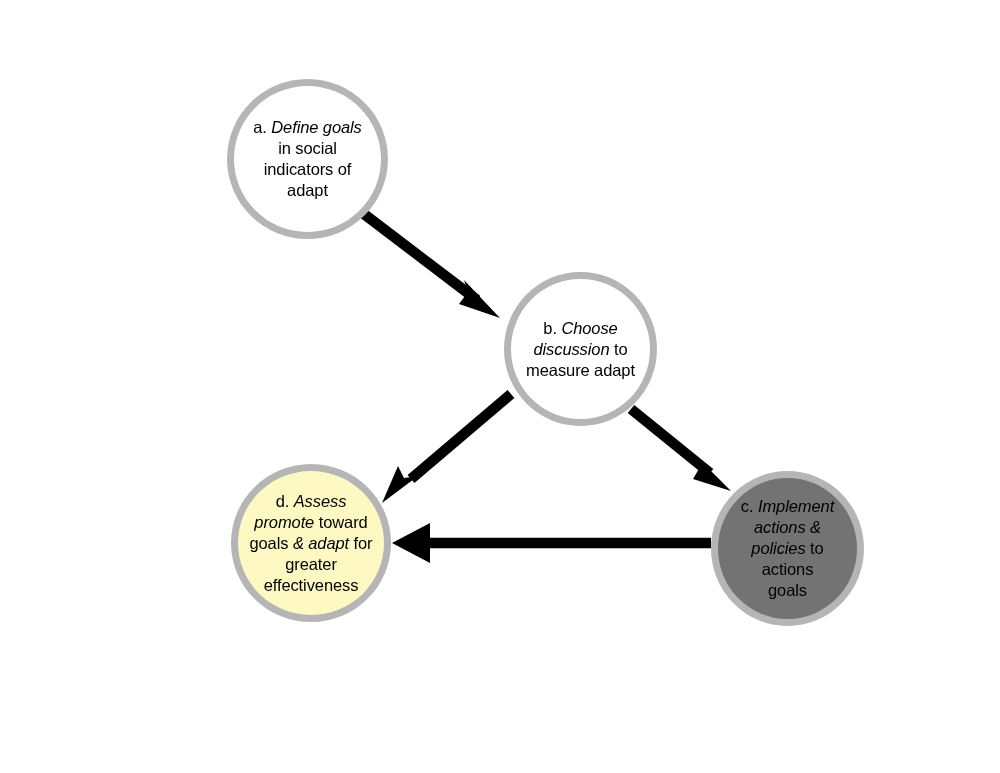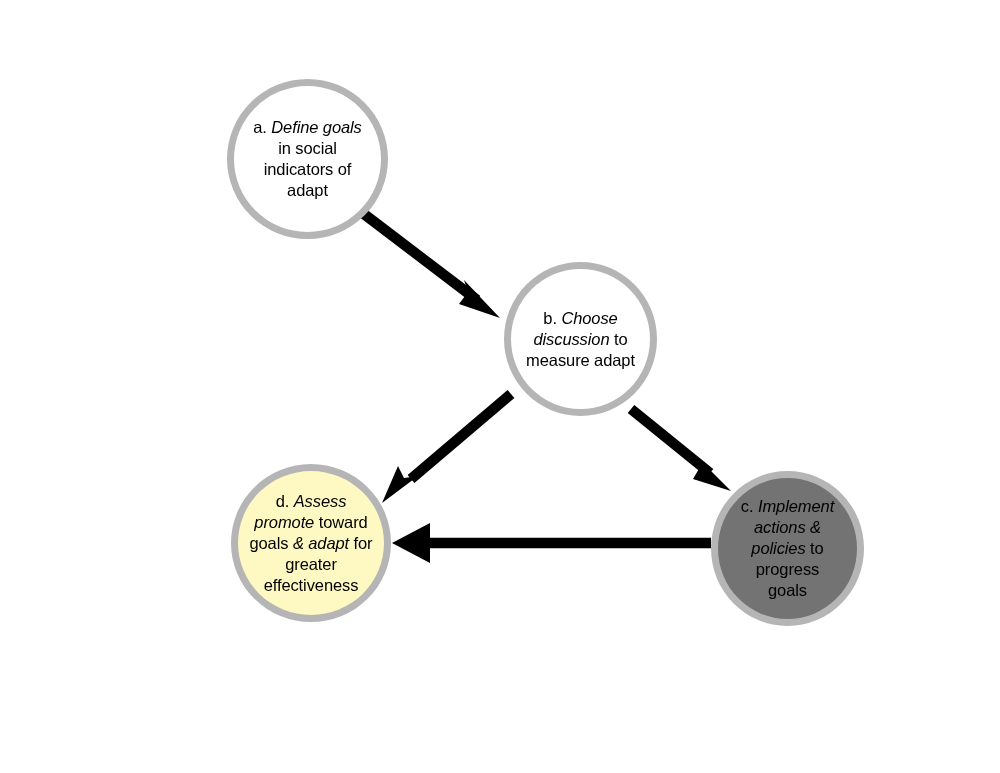--- a/index.html
+++ b/index.html
@@ -48,21 +48,21 @@
     user-select: none;
   }
   .node-label em {
   }
   
   #node-a {
     left: 227px;  top: 79px;
     width: 161px; height: 160px;
   }
   #node-b {
-    left: 504px;  top: 262px;
+    left: 504px;  top: 272px;
     width: 153px; height: 154px;
   }
   #node-c {
     left: 711px;  top: 471px;
     width: 153px; height: 155px;
   }
   #node-d {
     left: 231px;  top: 464px;
     width: 160px; height: 158px;
   }
@@ -101,20 +101,20 @@
 
   <div class="node-circle" id="node-a" style="border: 7px solid rgb(181, 181, 181); background: rgb(255, 255, 255);">
     <div class="node-label"><span><span>a. </span><em>Define goals</em></span><br><span><span>in social</span></span><br><span><span>indicators of</span></span><br><span><span>adapt</span></span></div>
   </div>
 
   <div class="node-circle" id="node-b" style="border: 7px solid rgb(181, 181, 181); background: rgb(255, 255, 255);">
     <div class="node-label"><span><span>b. </span><em>Choose</em></span><br><span><em>discussion</em><span> to</span></span><br><span><span>measure adapt</span></span></div>
   </div>
 
   <div class="node-circle" id="node-c" style="border: 7px solid rgb(181, 181, 181); background: #737373;">
-    <div class="node-label"><span><span>c. </span><em>Implement</em></span><br><span><em>actions &amp;</em></span><br><span><em>policies</em><span> to</span></span><br><span><span>progress</span></span><br><span><span>goals</span></span></div>
+    <div class="node-label"><span><span>c. </span><em>Implement</em></span><br><span><em>actions &amp;</em></span><br><span><em>policies</em><span> to</span></span><br><span><span>actions</span></span><br><span><span>goals</span></span></div>
   </div>
 
   <div class="node-circle" id="node-d" style="border: 7px solid rgb(181, 181, 181); background: #fef9c3;">
     <div class="node-label"><span><span>d. </span><em>Assess</em></span><br><span><em>promote</em><span> toward</span></span><br><span><span>goals </span><em>&amp; adapt</em><span> for</span></span><br><span><span>greater</span></span><br><span><span>effectiveness</span></span></div>
   </div>
 
 </div>
 
 </body></html>

